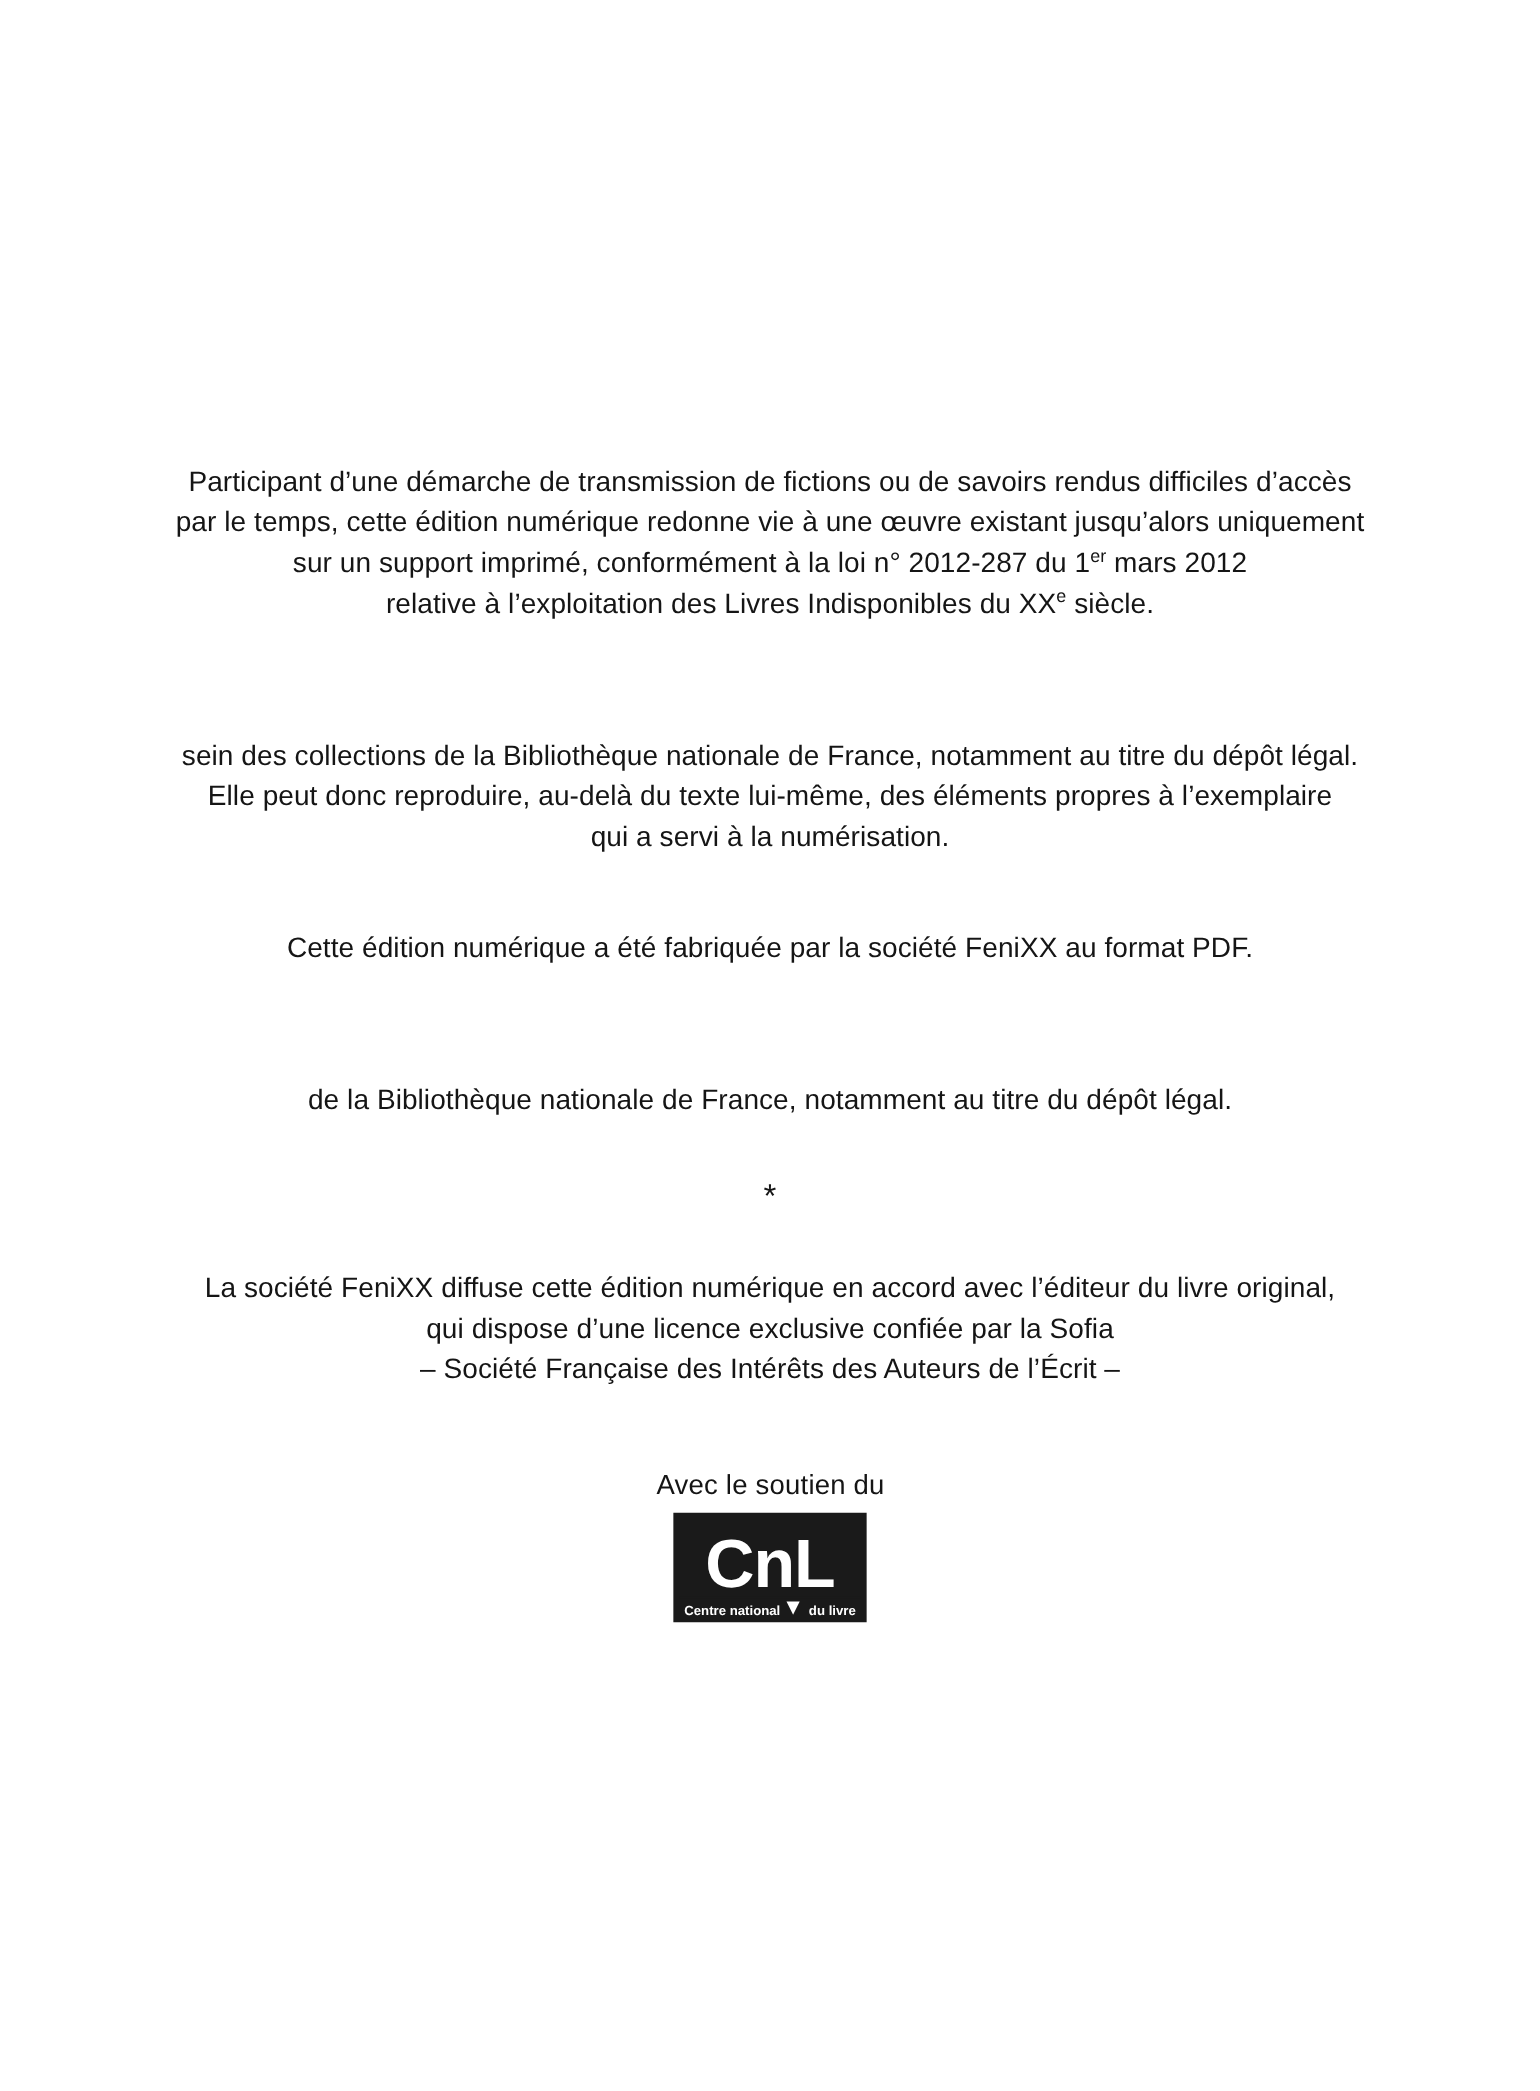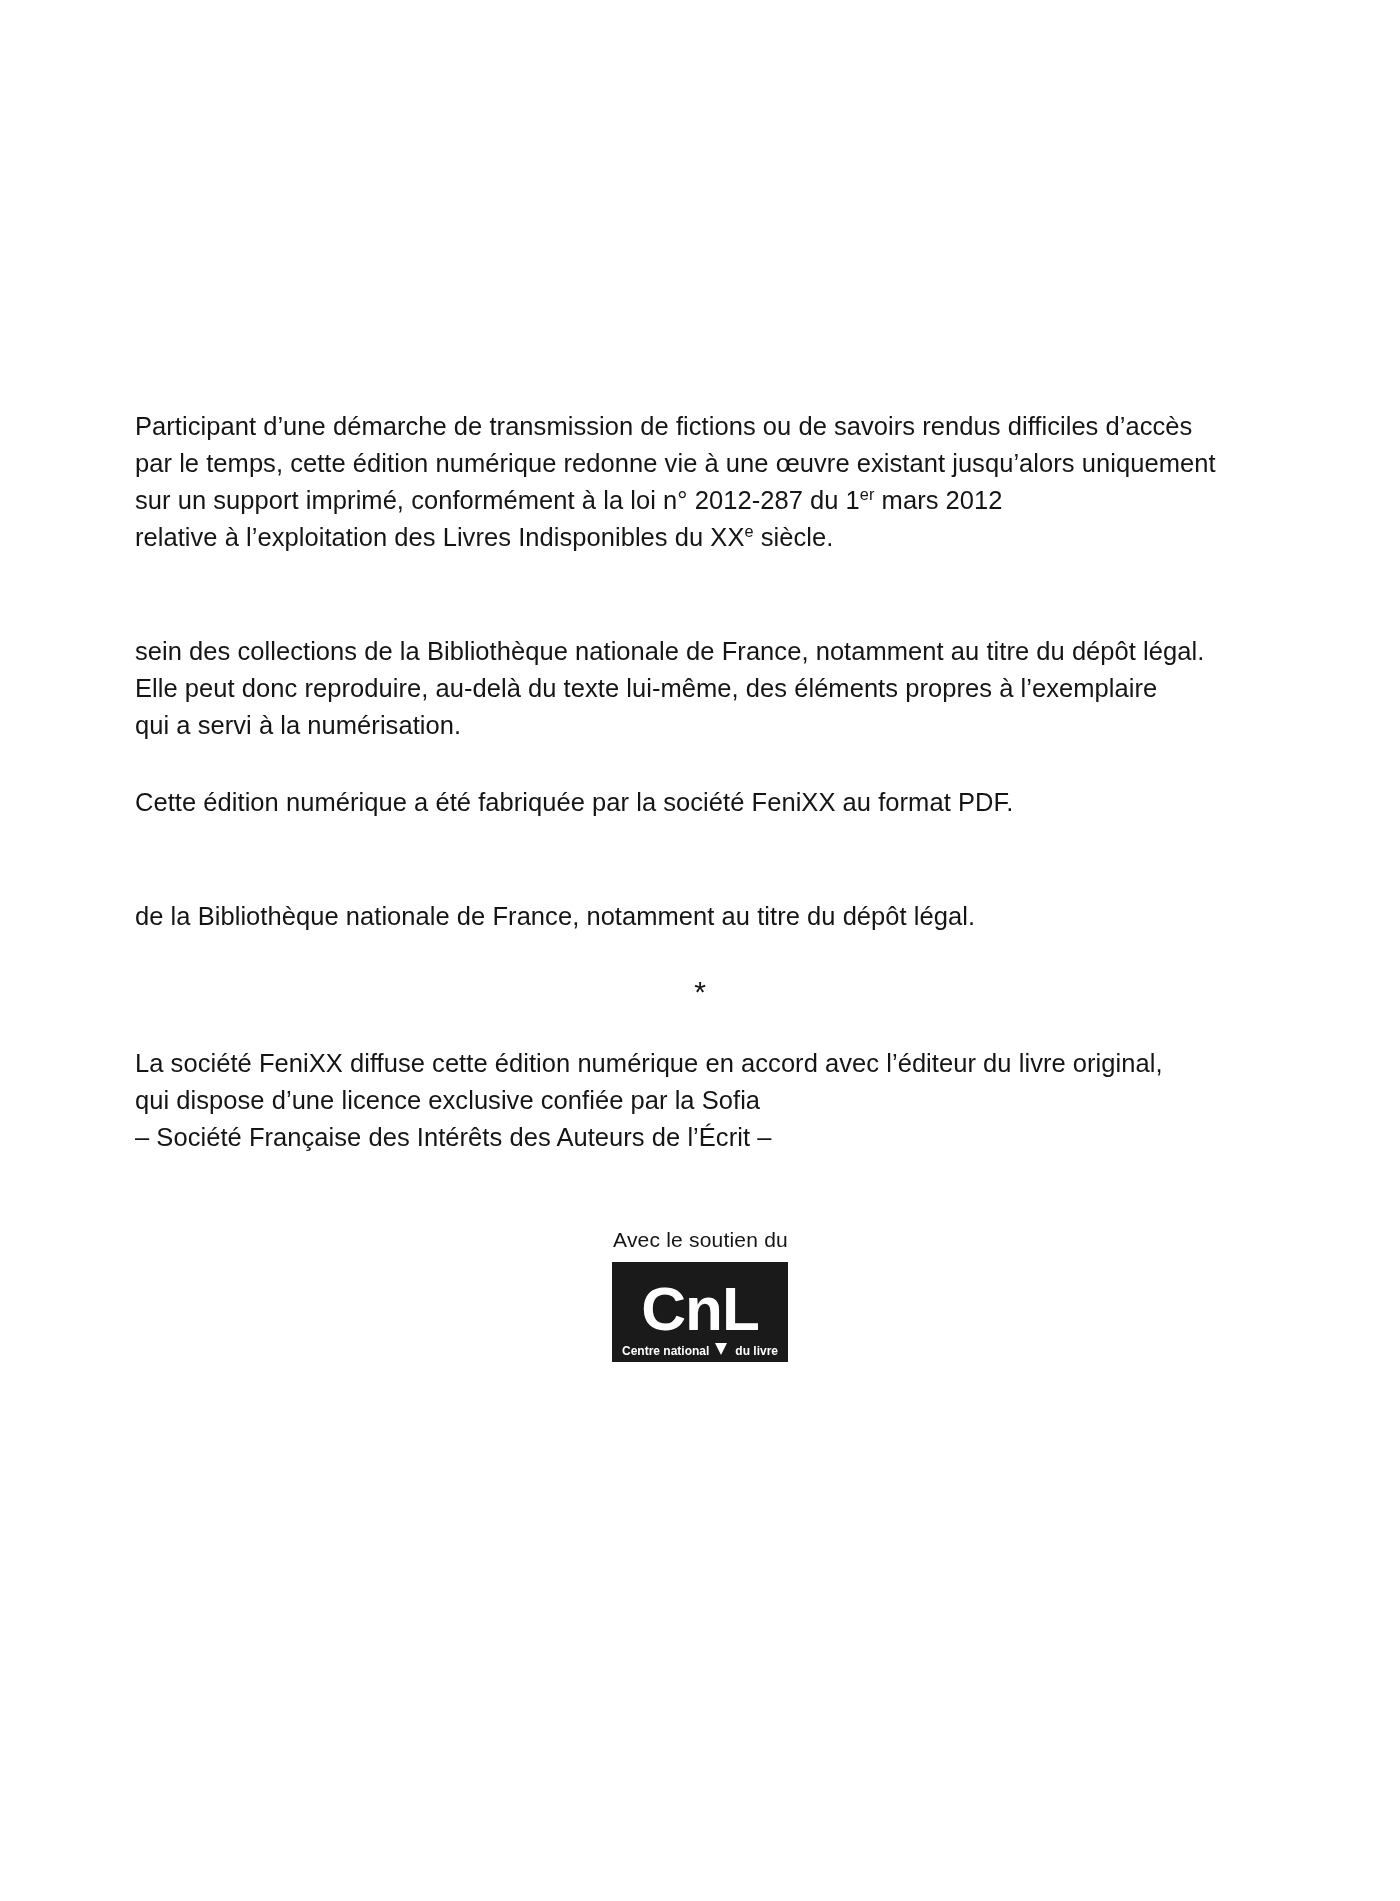--- a/index.html
+++ b/index.html
@@ -28,22 +28,22 @@
     position: absolute;
     left: 0;
     right: 0;
     top: 408px;
     text-align: center;
   }
 
   .para {
     font-size: 25.5px;
     line-height: 1.45;
-    text-align: left;
-    margin: 0 auto;
+    text-align: center;
+    margin: 12px auto;
     width: 1130px;
     letter-spacing: 0.05px;
   }
 
   .gap-1 { height: 40px; }
   .gap-2 { height: 40px; }
   .gap-3 { height: 40px; }
   .gap-star { height: 42px; }
   .gap-after-star { height: 38px; }
 
@@ -60,21 +60,21 @@
     vertical-align: super;
     line-height: 0;
   }
 
   .logo-block {
     margin-top: 72px;
     text-align: center;
   }
 
   .logo-caption {
-    font-size: 21px;
+    font-size: 25px;
     margin: 0 0 10px 1px;
     letter-spacing: 0.2px;
   }
 
   .cnl-logo {
     width: 176px;
     height: 100px;
     margin: 0 auto;
     display: block;
   }

